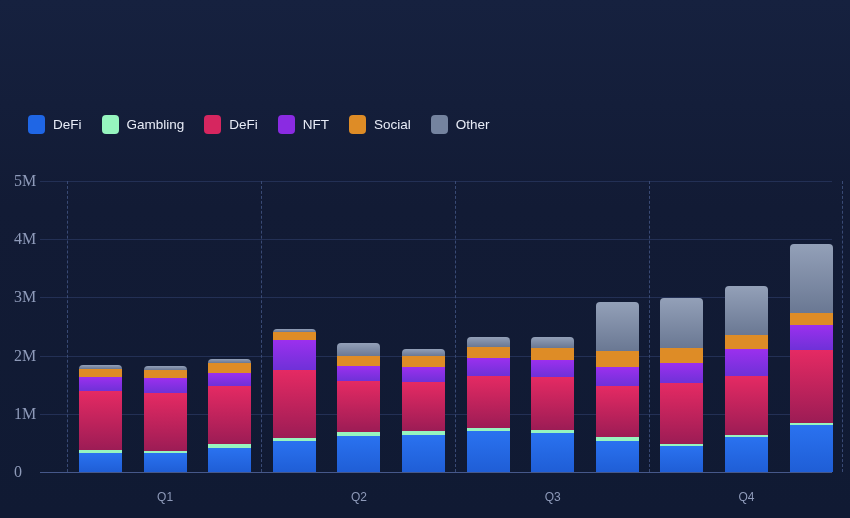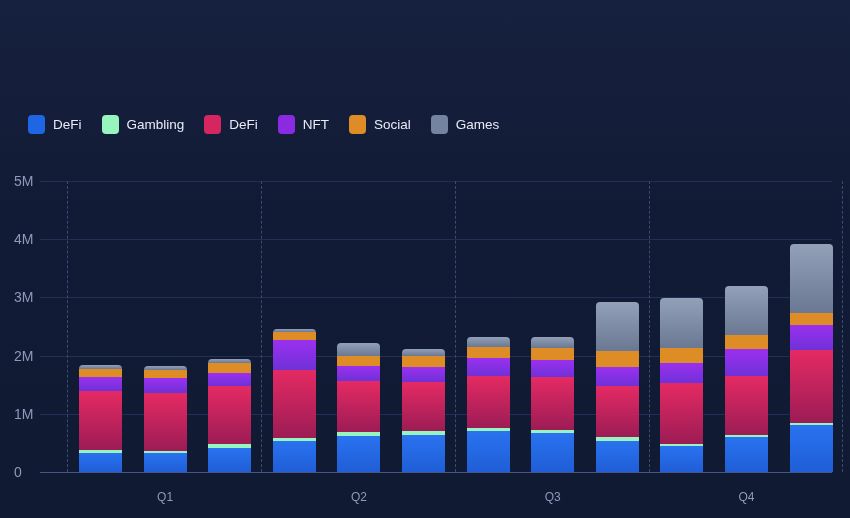--- a/index.html
+++ b/index.html
@@ -61,22 +61,22 @@
     background: rgba(255,255,255,0.015);
   }
 
   
   #plot {
     position: absolute; left: 0; top: 0;
     width: 850px; height: 518px;
     pointer-events: none;
   }
   .ylabel {
-    position: absolute; font-size: 14px; color: #8e9ab9;
-    text-align: right; left: 14px; transform: translateY(-50%);
+    position: absolute; font-size: 16px; color: #8e9ab9;
+    text-align: right; left: 14px; transform: translateY(-50%); font-family: Liberation Serif, serif;
   }
   .gridline {
     position: absolute; left: 40px; width: 792px; height: 1px;
     background: #233055;
   }
   .gridline.baseline { background: #46588a; height: 1.2px; }
   .vsep {
     position: absolute; width: 0; top: 181px; height: 291px;
     border-left: 1px dashed #3a4straight;
   }
@@ -130,21 +130,21 @@
       <div class="legend-item">
         <span class="legend-swatch" style="background: rgb(138, 43, 226);"></span>
         <span class="legend-label">NFT</span>
       </div>
       <div class="legend-item">
         <span class="legend-swatch" style="background: rgb(222, 140, 38);"></span>
         <span class="legend-label">Social</span>
       </div>
       <div class="legend-item">
         <span class="legend-swatch" style="background: rgb(116, 131, 159);"></span>
-        <span class="legend-label">Games</span>
+        <span class="legend-label">Other</span>
       </div>
     </div>
 
 
   <div id="plot">
       <div class="gridline baseline" style="top: 472px;"></div>
       <div class="ylabel" style="top: 472px;">0</div>
       <div class="gridline" style="top: 413.8px;"></div>
       <div class="ylabel" style="top: 413.8px;">1M</div>
       <div class="gridline" style="top: 355.6px;"></div>

